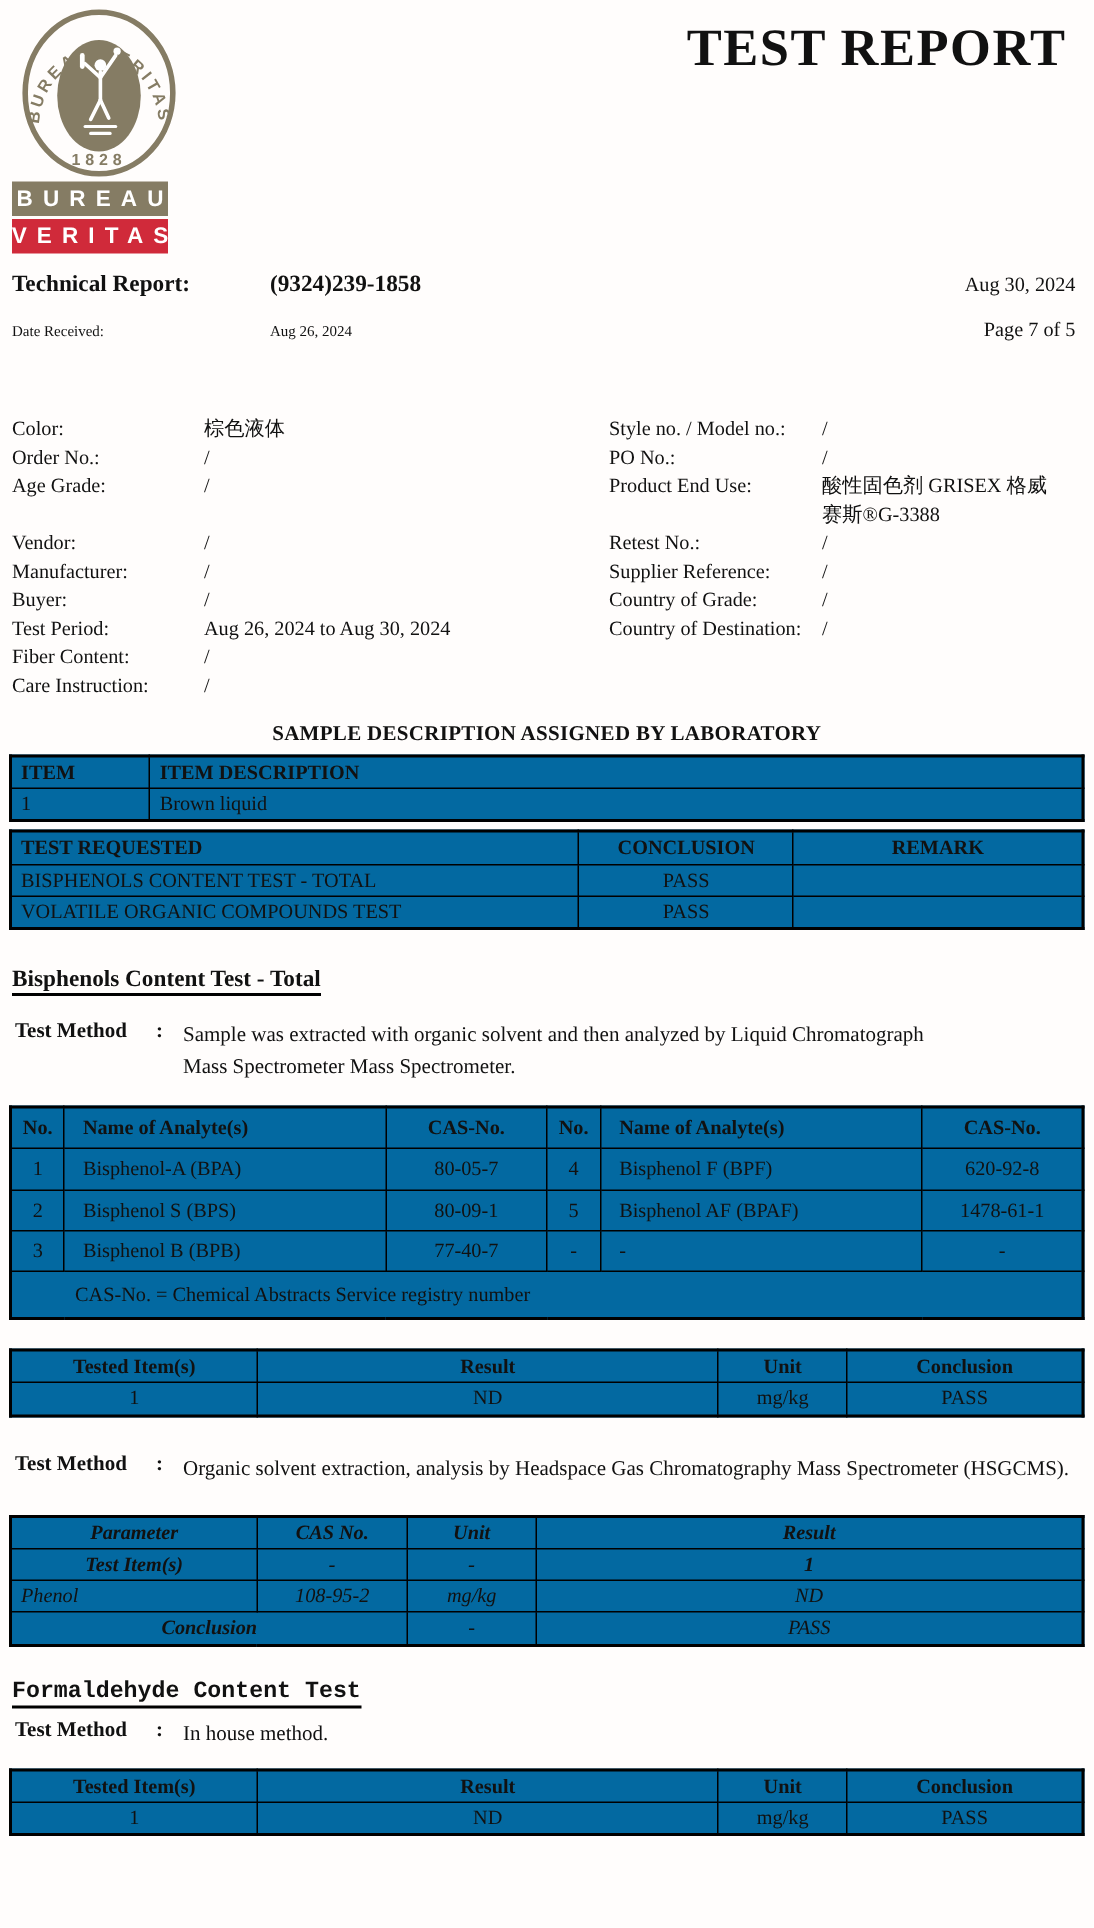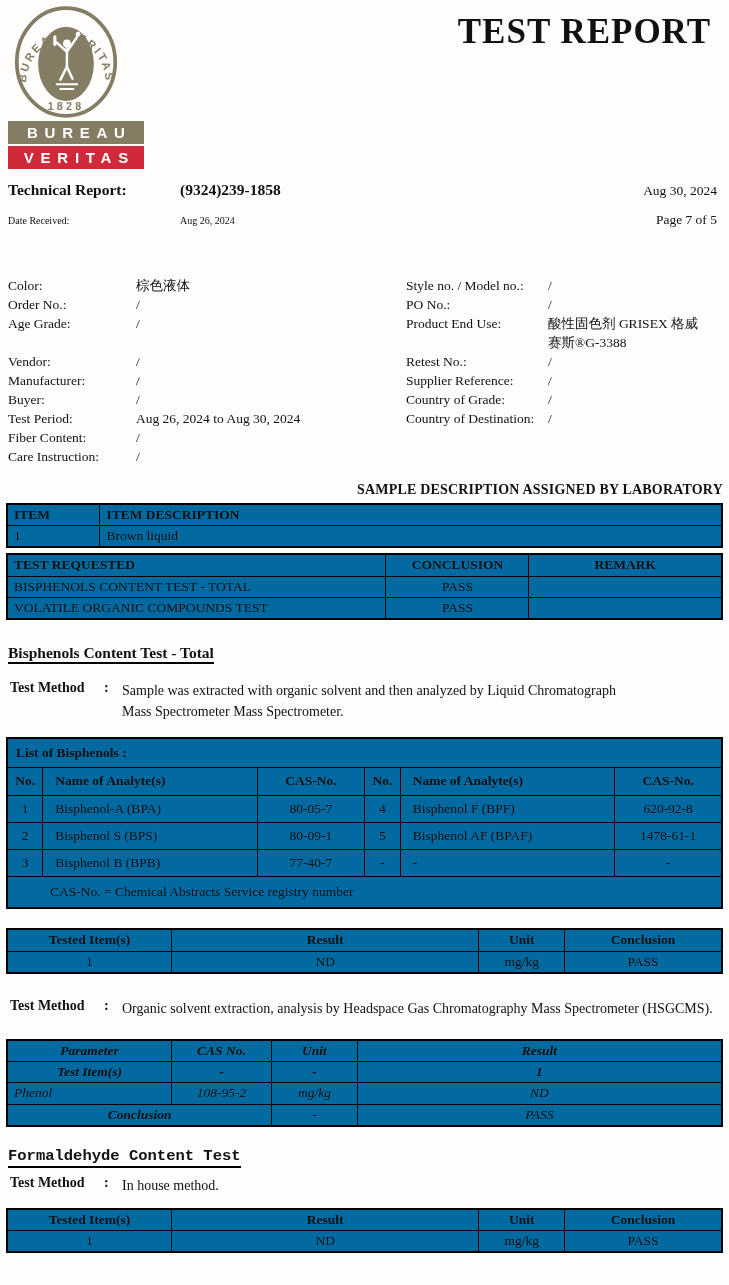--- a/index.html
+++ b/index.html
@@ -12,21 +12,21 @@
   body{
     width:729px;height:1285px;overflow:hidden;position:relative;
     font-family:"Liberation Serif", serif;color:var(--ink);
     background:#fffdfc;
   }
   .page{padding:5px 6px 0 6px;position:relative;width:729px;height:1285px;}
 
   
   .logo-block{width:130px;}
   .emblem{display:block;margin-left:8px;}
-  .wordmark{width:136px;margin-left:2px;margin-top:2px;}
+  .wordmark{width:104px;margin-left:2px;margin-top:2px;}
   .bar{height:23px;display:flex;align-items:center;justify-content:center;
        font-family:"Liberation Sans", sans-serif;font-weight:bold;color:#fff;
        font-size:15px;letter-spacing:0.45em;padding-left:0.45em;}
   .bar.bureau{background:var(--olive);}
   .bar.veritas{background:var(--red);margin-top:2px;}
 
   .report-title{
     position:absolute;top:12px;right:18px;
     font-size:35px;font-weight:bold;letter-spacing:1px;
   }
@@ -71,21 +71,21 @@
   .tm-label{width:94px;flex:0 0 94px;font-weight:bold;font-size:14px;}
   .tm-colon{width:18px;flex:0 0 18px;font-weight:bold;font-size:14px;}
   .tm-text{font-size:14px;line-height:1.5;}
   .tm1 .tm-text{max-width:516px;}
   .tm2 .tm-text{max-width:594px;text-align:justify;}
 
   .section-heading{font-weight:bold;font-size:15.5px;margin-left:2px;}
   .section-heading span{border-bottom:2px solid #000;padding-bottom:1px;}
 
   
-  .mt-sample{margin-top:16px;text-align:right;}
+  .mt-sample{margin-top:16px;}
   .mt-t{margin-top:5px;}
   .mt-summary{margin-top:15px;}
   .mt-h1{margin-top:24px;}
   .mt-tm1{margin-top:18px;}
   .mt-list{margin-top:15px;}
   .mt-res1{margin-top:19px;}
   .mt-tm2{margin-top:24px;}
   .mt-param{margin-top:20px;font-style:italic;}
   .mt-h2{margin-top:20px;font-family:Liberation Mono, monospace;}
   .mt-tm3{margin-top:10px;}
@@ -269,23 +269,20 @@
   <table class="doc-table bisph mt-list">
     <colgroup>
         <col style="width:5%">
         <col style="width:30%">
         <col style="width:15%">
         <col style="width:5%">
         <col style="width:30%">
         <col style="width:15%">
       </colgroup>
     <tbody>
-        <tr>
-      <td colspan="6" class="caption-cell al">List of Bisphenols :</td>
-    </tr>
     <tr>
       <th class="ac">No.</th>
       <th class="al name">Name of Analyte(s)</th>
       <th class="ac">CAS-No.</th>
       <th class="ac">No.</th>
       <th class="al name">Name of Analyte(s)</th>
       <th class="ac">CAS-No.</th>
     </tr>
     <tr>
       <td class="ac">1</td>

